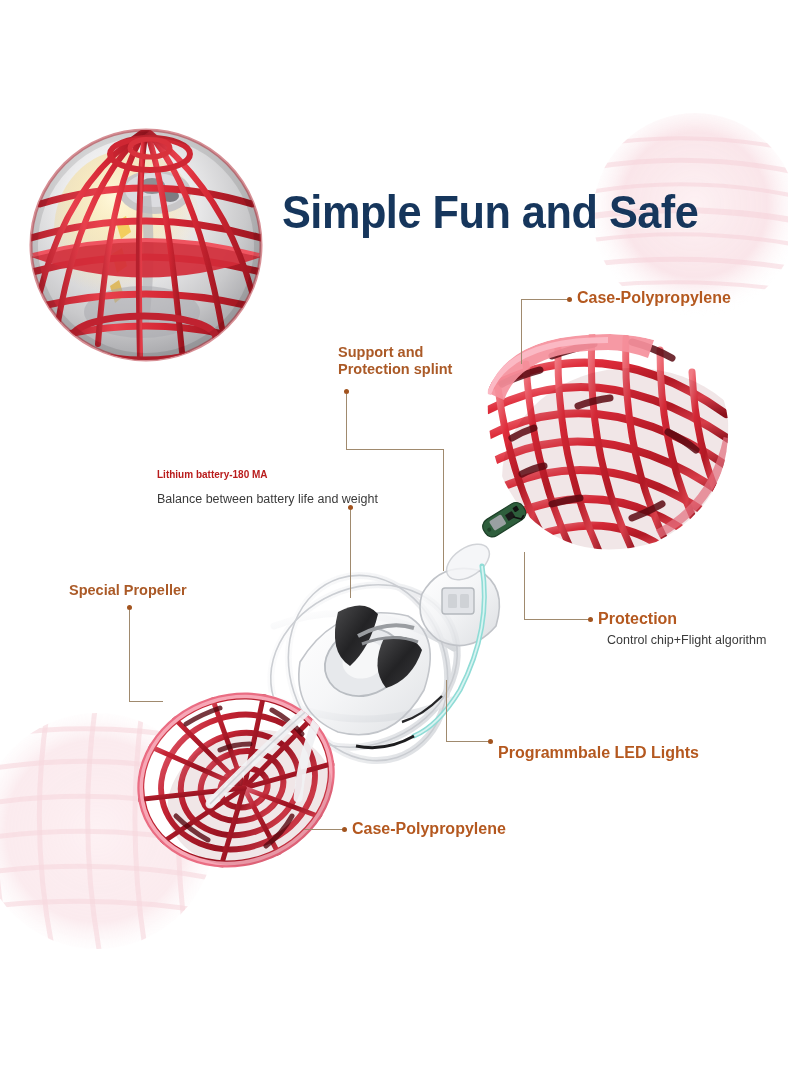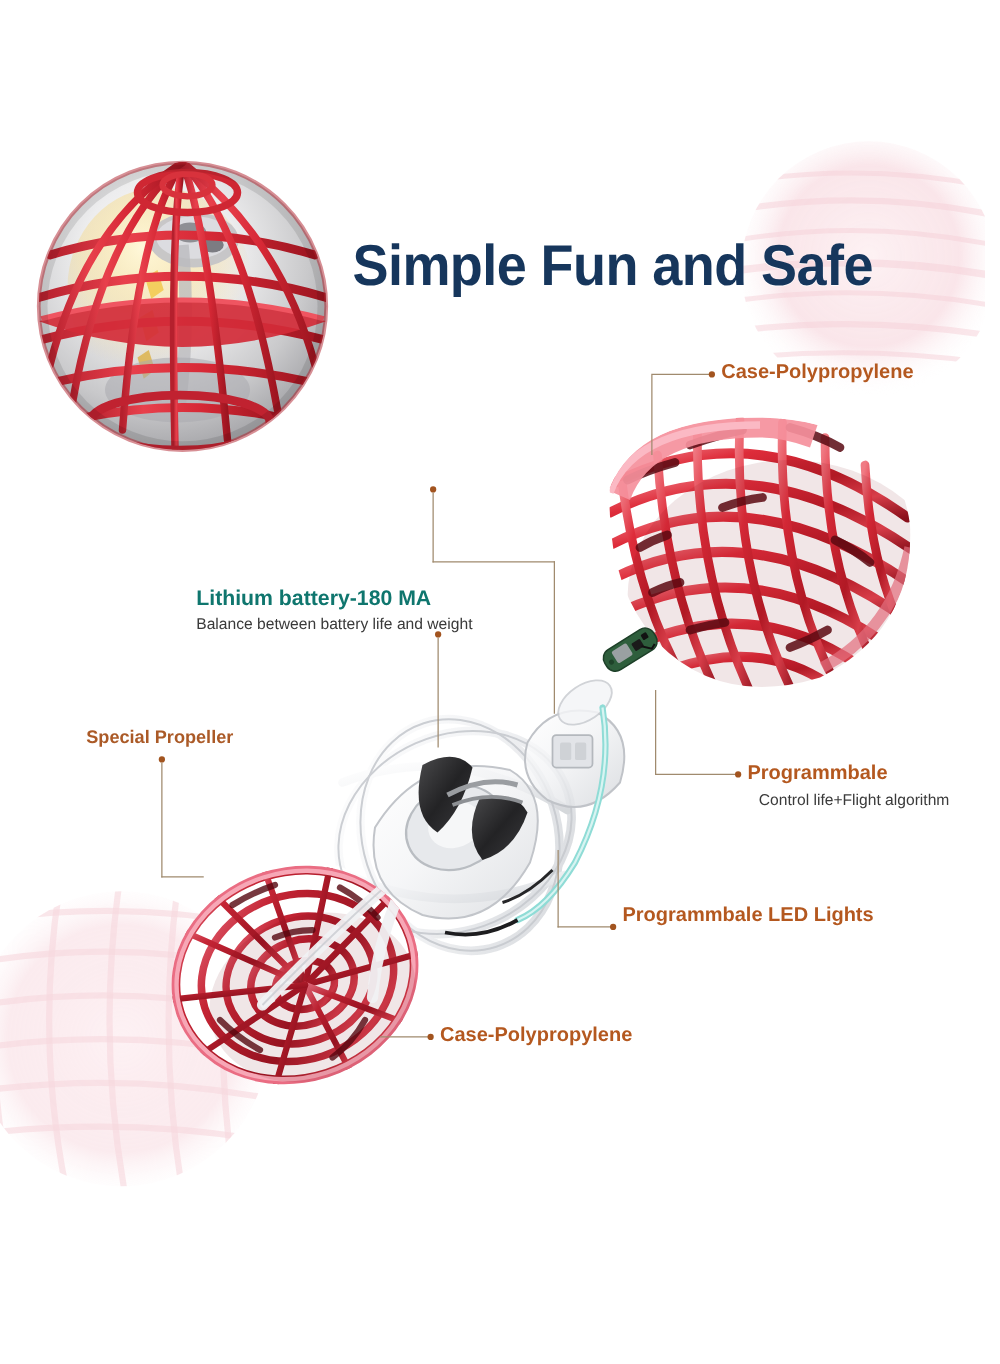--- a/index.html
+++ b/index.html
@@ -34,21 +34,21 @@
 
   
   .label {
     position: absolute;
     font-weight: bold;
     white-space: pre;
     line-height: 1.18;
   }
   .label.brown   { color: #b4581f; font-size: 16px; }
   .label.brown2  { color: #ab5a27; font-size: 14.5px; }
-  .label.orange  { color: #0f766e; font-size: 17px; }
+  .label.orange  { color: #b91c1c; font-size: 10px; }
   .sublabel {
     position: absolute;
     color: #3a3a3a;
     font-size: 12.5px;
     font-weight: normal;
     white-space: pre;
     text-align: right;
   }
 
   
@@ -407,26 +407,28 @@
   <div class="leader h" style="left:446px; top:741px; width:44px;"></div>
   <div class="dot" style="left:488px; top:739px;"></div>
 
   <div class="leader h" style="left:304px; top:829px; width:40px;"></div>
   <div class="dot" style="left:342px; top:827px;"></div>
 
   <div class="headline">Simple Fun and Safe</div>
 
   <div class="label brown" style="left:577px; top:289px;">Case-Polypropylene</div>
 
+  <div class="label brown2" style="left:338px; top:344px;">Support and
+Protection splint</div>
 
   <div class="label orange" style="left:157px; top:469px;">Lithium battery-180 MA</div>
   <div class="sublabel" style="left:157px; top:492px;">Balance between battery life and weight</div>
 
   <div class="label brown2" style="left:69px; top:582px;">Special Propeller</div>
 
-  <div class="label brown" style="left:598px; top:610px;">Programmbale</div>
-  <div class="sublabel" style="left:607px; top:633px;">Control life+Flight algorithm</div>
-
-  <div class="label brown" style="left:498px; top:724px;text-align:center;">Programmbale LED Lights</div>
+  <div class="label brown" style="left:598px; top:610px;">Protection</div>
+  <div class="sublabel" style="left:607px; top:633px;">Control chip+Flight algorithm</div>
+
+  <div class="label brown" style="left:498px; top:744px;text-align:center;">Programmbale LED Lights</div>
 
   <div class="label brown" style="left:352px; top:820px;">Case-Polypropylene</div>
 
 </div>
 
 </body></html>

